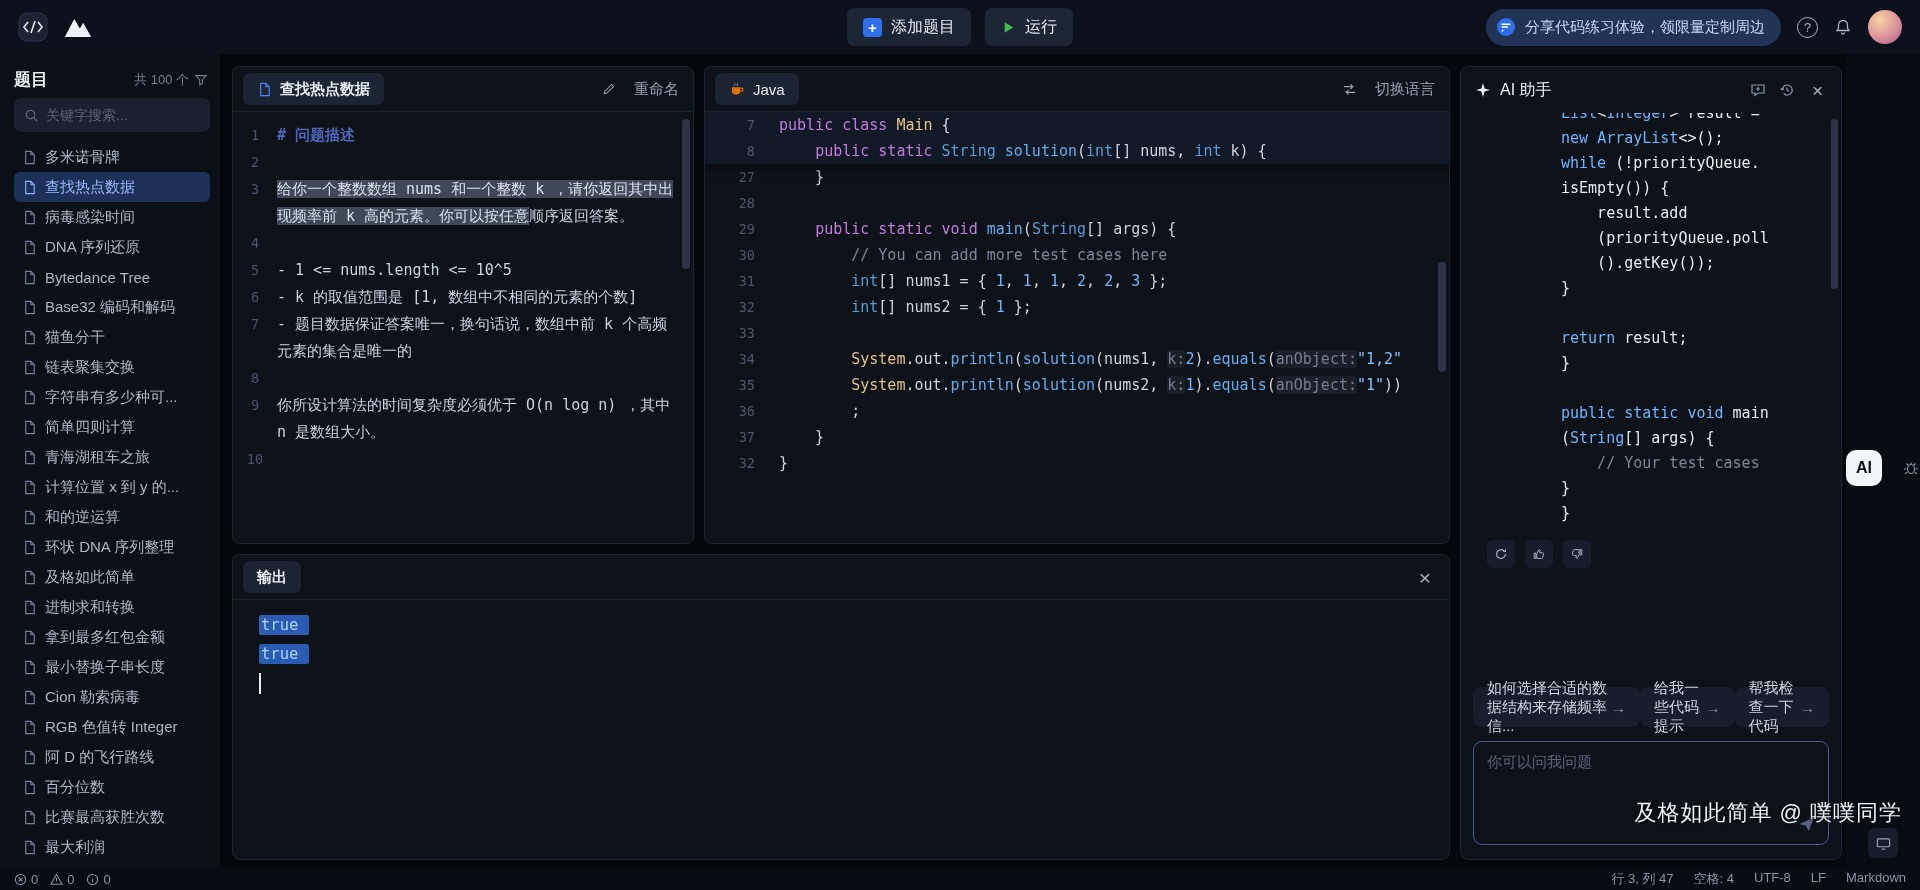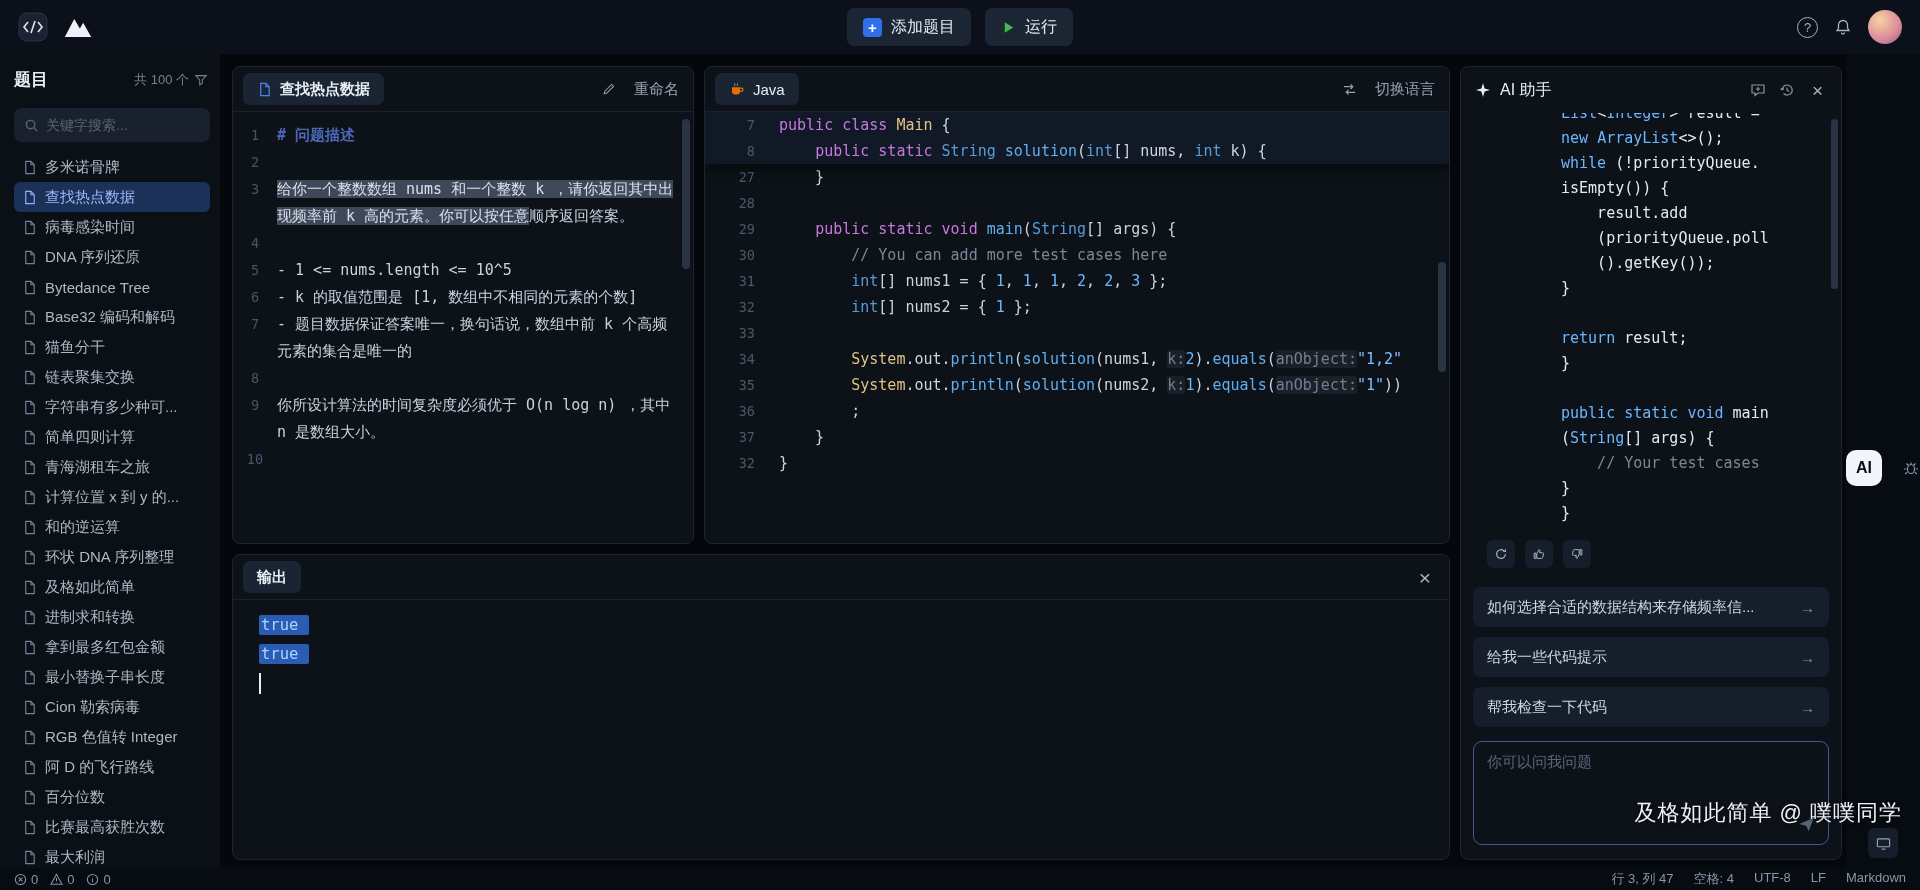--- a/index.html
+++ b/index.html
@@ -17,21 +17,21 @@
   .promo{display:flex;align-items:center;gap:9px;height:37px;padding:0 16px 0 10px;background:#223455;border-radius:19px;color:#c7d7f8;font-size:15px;cursor:pointer}
   .help{width:21px;height:21px;border:1.5px solid #aab4c0;border-radius:50%;color:#aab4c0;font-size:13px;display:flex;align-items:center;justify-content:center;cursor:pointer}
   .bell{display:flex;color:#aab4c0;cursor:pointer}
   .avatar{width:34px;height:34px;border-radius:50%;background:radial-gradient(circle at 35% 30%,#f5d3a0,#d98a9a 60%,#8a5a7a);cursor:pointer}
 
   
   .body{flex:1;display:flex;min-height:0}
 
   
   .sidebar{flex:0 0 220px;background:#0b0f16;padding:14px 10px 0 14px;display:flex;flex-direction:column;overflow:hidden}
-  .sb-head{display:flex;align-items:center;justify-content:space-between;margin-bottom:17px;padding-right:2px}
+  .sb-head{display:flex;align-items:center;justify-content:space-between;margin-bottom:7px;padding-right:2px}
   .sb-title{font-size:17px;font-weight:bold;color:#e6edf3}
   .sb-count{font-size:13px;color:#768390;display:flex;align-items:center;gap:5px}
   .search{height:34px;background:#1a212e;border-radius:7px;display:flex;align-items:center;padding:0 10px;gap:7px;margin-bottom:10px}
   .search input{background:transparent;border:none;outline:none;color:#adbac7;font-size:14px;width:100%;font-family:inherit}
   .search input::placeholder{color:#596273}
   .items{flex:1;overflow:hidden}
   .item{height:30px;display:flex;align-items:center;gap:8px;padding:0 8px;border-radius:6px;font-size:15px;color:#aeb8c4;cursor:pointer;white-space:nowrap}
   .item .doc-ico{display:flex;color:#79849a;flex:0 0 auto}
   .item-label{overflow:hidden;text-overflow:ellipsis;white-space:nowrap}
   .item.selected{background:#1c3157;color:#9ab8ff}
@@ -94,21 +94,21 @@
   .ai-chat{flex:1;overflow:hidden;position:relative}
   .ai-code{padding-left:100px;margin-top:-12px;font-family:"DejaVu Sans Mono","Liberation Mono",monospace;font-size:15px;line-height:25px}
   .ai-line{white-space:pre;height:25px}
   .tk-ak{color:#6cb6ff}
   .tk-ap{color:#e4eaf2}
   .tk-ac{color:#7d8798}
   .ai-actions{display:flex;gap:10px;padding:14px 0 0 26px}
   .act{width:28px;height:28px;background:#161e2b;border-radius:6px;display:flex;align-items:center;justify-content:center;color:#aab4c2;cursor:pointer}
   .flip{transform:scale(-1,-1)}
   .ai-scrollbar{position:absolute;right:3px;top:6px;width:7px;height:170px;background:#2b3444;border-radius:4px}
-  .ai-suggestions{display:flex;flex-direction:column;gap:10px;margin:4px 12px 14px}
+  .ai-suggestions{display:flex;margin:4px 12px 14px}
   .sug{height:40px;background:#161e2b;border-radius:8px;display:flex;align-items:center;justify-content:space-between;padding:0 14px;font-size:15px;color:#cdd6e0;cursor:pointer}
   .sug-arrow{color:#8b95a6}
   .ai-input{position:relative;margin:0 12px 14px;height:104px;border:1px solid #44598f;border-radius:9px;background:#0d1219}
   .ai-input textarea{width:100%;height:100%;background:transparent;border:none;outline:none;resize:none;color:#cdd6e2;font-size:15px;font-family:inherit;padding:11px 34px 11px 13px}
   .ai-input textarea::placeholder{color:#5b6577}
   .send-icon{position:absolute;right:12px;bottom:10px;display:flex;cursor:pointer}
 
   
   .strip{flex:0 0 58px;background:#070b12;display:flex;flex-direction:row;align-items:center;padding-top:14px;gap:20px;position:relative}
   .ai-badge{width:36px;height:36px;background:#f2f5f9;border-radius:10px;display:flex;align-items:center;justify-content:center;font-weight:800;font-size:16px;color:#0b0f16;cursor:pointer}
@@ -152,20 +152,30 @@
       <button class="tb-btn">
         <span style="display:flex">
           <svg viewBox="0 0 16 16" width="15" height="15">
               <path d="M4 2.5v11l9-5.5z" fill="#3fb950"></path>
             </svg>
         </span>
         <span>运行</span>
       </button>
     </div>
     <div class="tb-right">
+      <div class="promo">
+        <span style="display:flex">
+          <svg viewBox="0 0 20 20" width="20" height="20">
+              <circle cx="10" cy="10" r="9" fill="#2f6feb"></circle>
+              <path d="M6 7.2h8M6 10h5.5" stroke="#fff" stroke-width="1.4" stroke-linecap="round"></path>
+              <path d="M6.2 12.6L5.6 15l2.6-1.6z" fill="#fff"></path>
+            </svg>
+        </span>
+        <span>分享代码练习体验，领限量定制周边</span>
+      </div>
       <span class="help">?</span>
       <span class="bell">
         <svg viewBox="0 0 18 18" width="18" height="18">
             <path d="M9 2.5a4.5 4.5 0 0 0-4.5 4.5v3L3 12.5h12L13.5 10V7A4.5 4.5 0 0 0 9 2.5z" fill="none" stroke="currentColor" stroke-width="1.3"></path>
             <path d="M7.5 14.5a1.5 1.5 0 0 0 3 0" fill="none" stroke="currentColor" stroke-width="1.3"></path>
           </svg>
       </span>
       <span class="avatar"></span>
     </div>
   </header>

